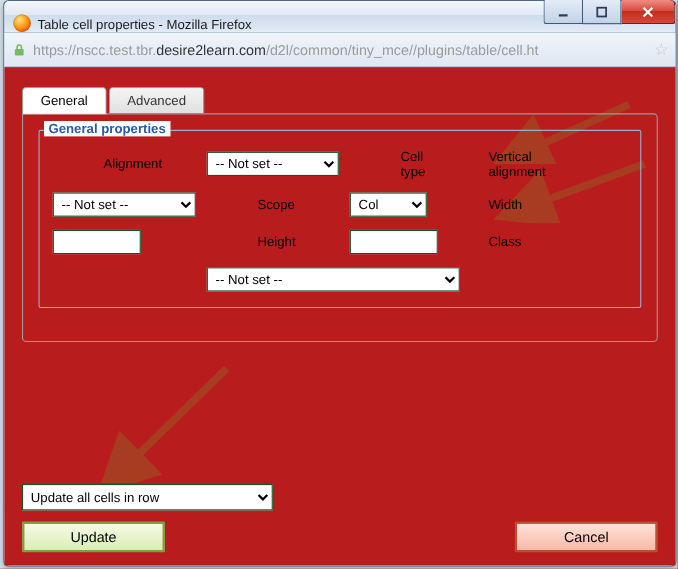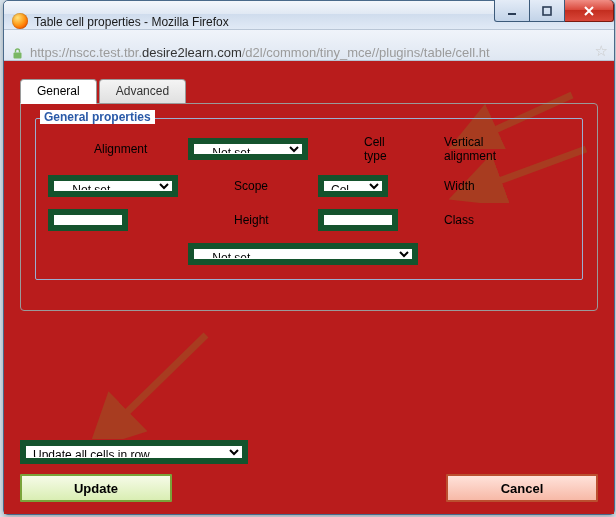--- a/index.html
+++ b/index.html
@@ -74,21 +74,21 @@
     border-radius:0 5px 3px 0;
     color:#fff;
   }
   .wbtn svg { display:block; }
 
   .addressbar {
     height: 30px;
     background: linear-gradient(to bottom, #f0f4fa, #dfe7f2);
     border-bottom: 1px solid #b8c4d4;
     display: flex;
-    align-items: flex-end;
+    align-items: center;
     padding: 0 6px;
     gap: 6px;
   }
   .secure-icon {
     width: 14px; height: 14px;
     color: #6aa84f;
     display:flex;align-items:center;justify-content:center;
   }
   .url {
     flex: 1;
@@ -164,21 +164,21 @@
     display: grid;
     grid-template-columns: 130px 120px 70px 90px;
     row-gap: 12px;
     column-gap: 10px;
     align-items: center;
   }
   .lbl { color: #000; margin-left: 46px; }
   select, input[type=text] {
     font-family: inherit;
     font-size: 12px;
-    border: 6px solid #14532d;
+    border: 1px solid #14532d;
     background: #fff;
     height: 22px;
     padding: 1px 3px;
     box-sizing: border-box;
   }
   select { width: 100%; }
   input[type=text] { width: 80px; }
   .class-select { grid-column: 2 / span 3; width: 230px; }
 
   .bottom-row {
@@ -187,23 +187,23 @@
   .update-scope {
     width: 228px;
     height: 24px;
   }
   .btn-row {
     margin-top: 10px;
     display: flex;
     justify-content: space-between;
   }
   .btn {
-    width: 152px;
+    width: 130px;
     height: 28px;
-    font-weight: bold;
+    font-weight: normal;
     font-size: 13px;
     border: 2px solid;
     border-radius: 1px;
     cursor: pointer;
   }
   .btn-update {
     background: linear-gradient(to bottom,#f6fbe8,#d9eeb3);
     border-color: #7aa33a;
     color: #000;
   }

